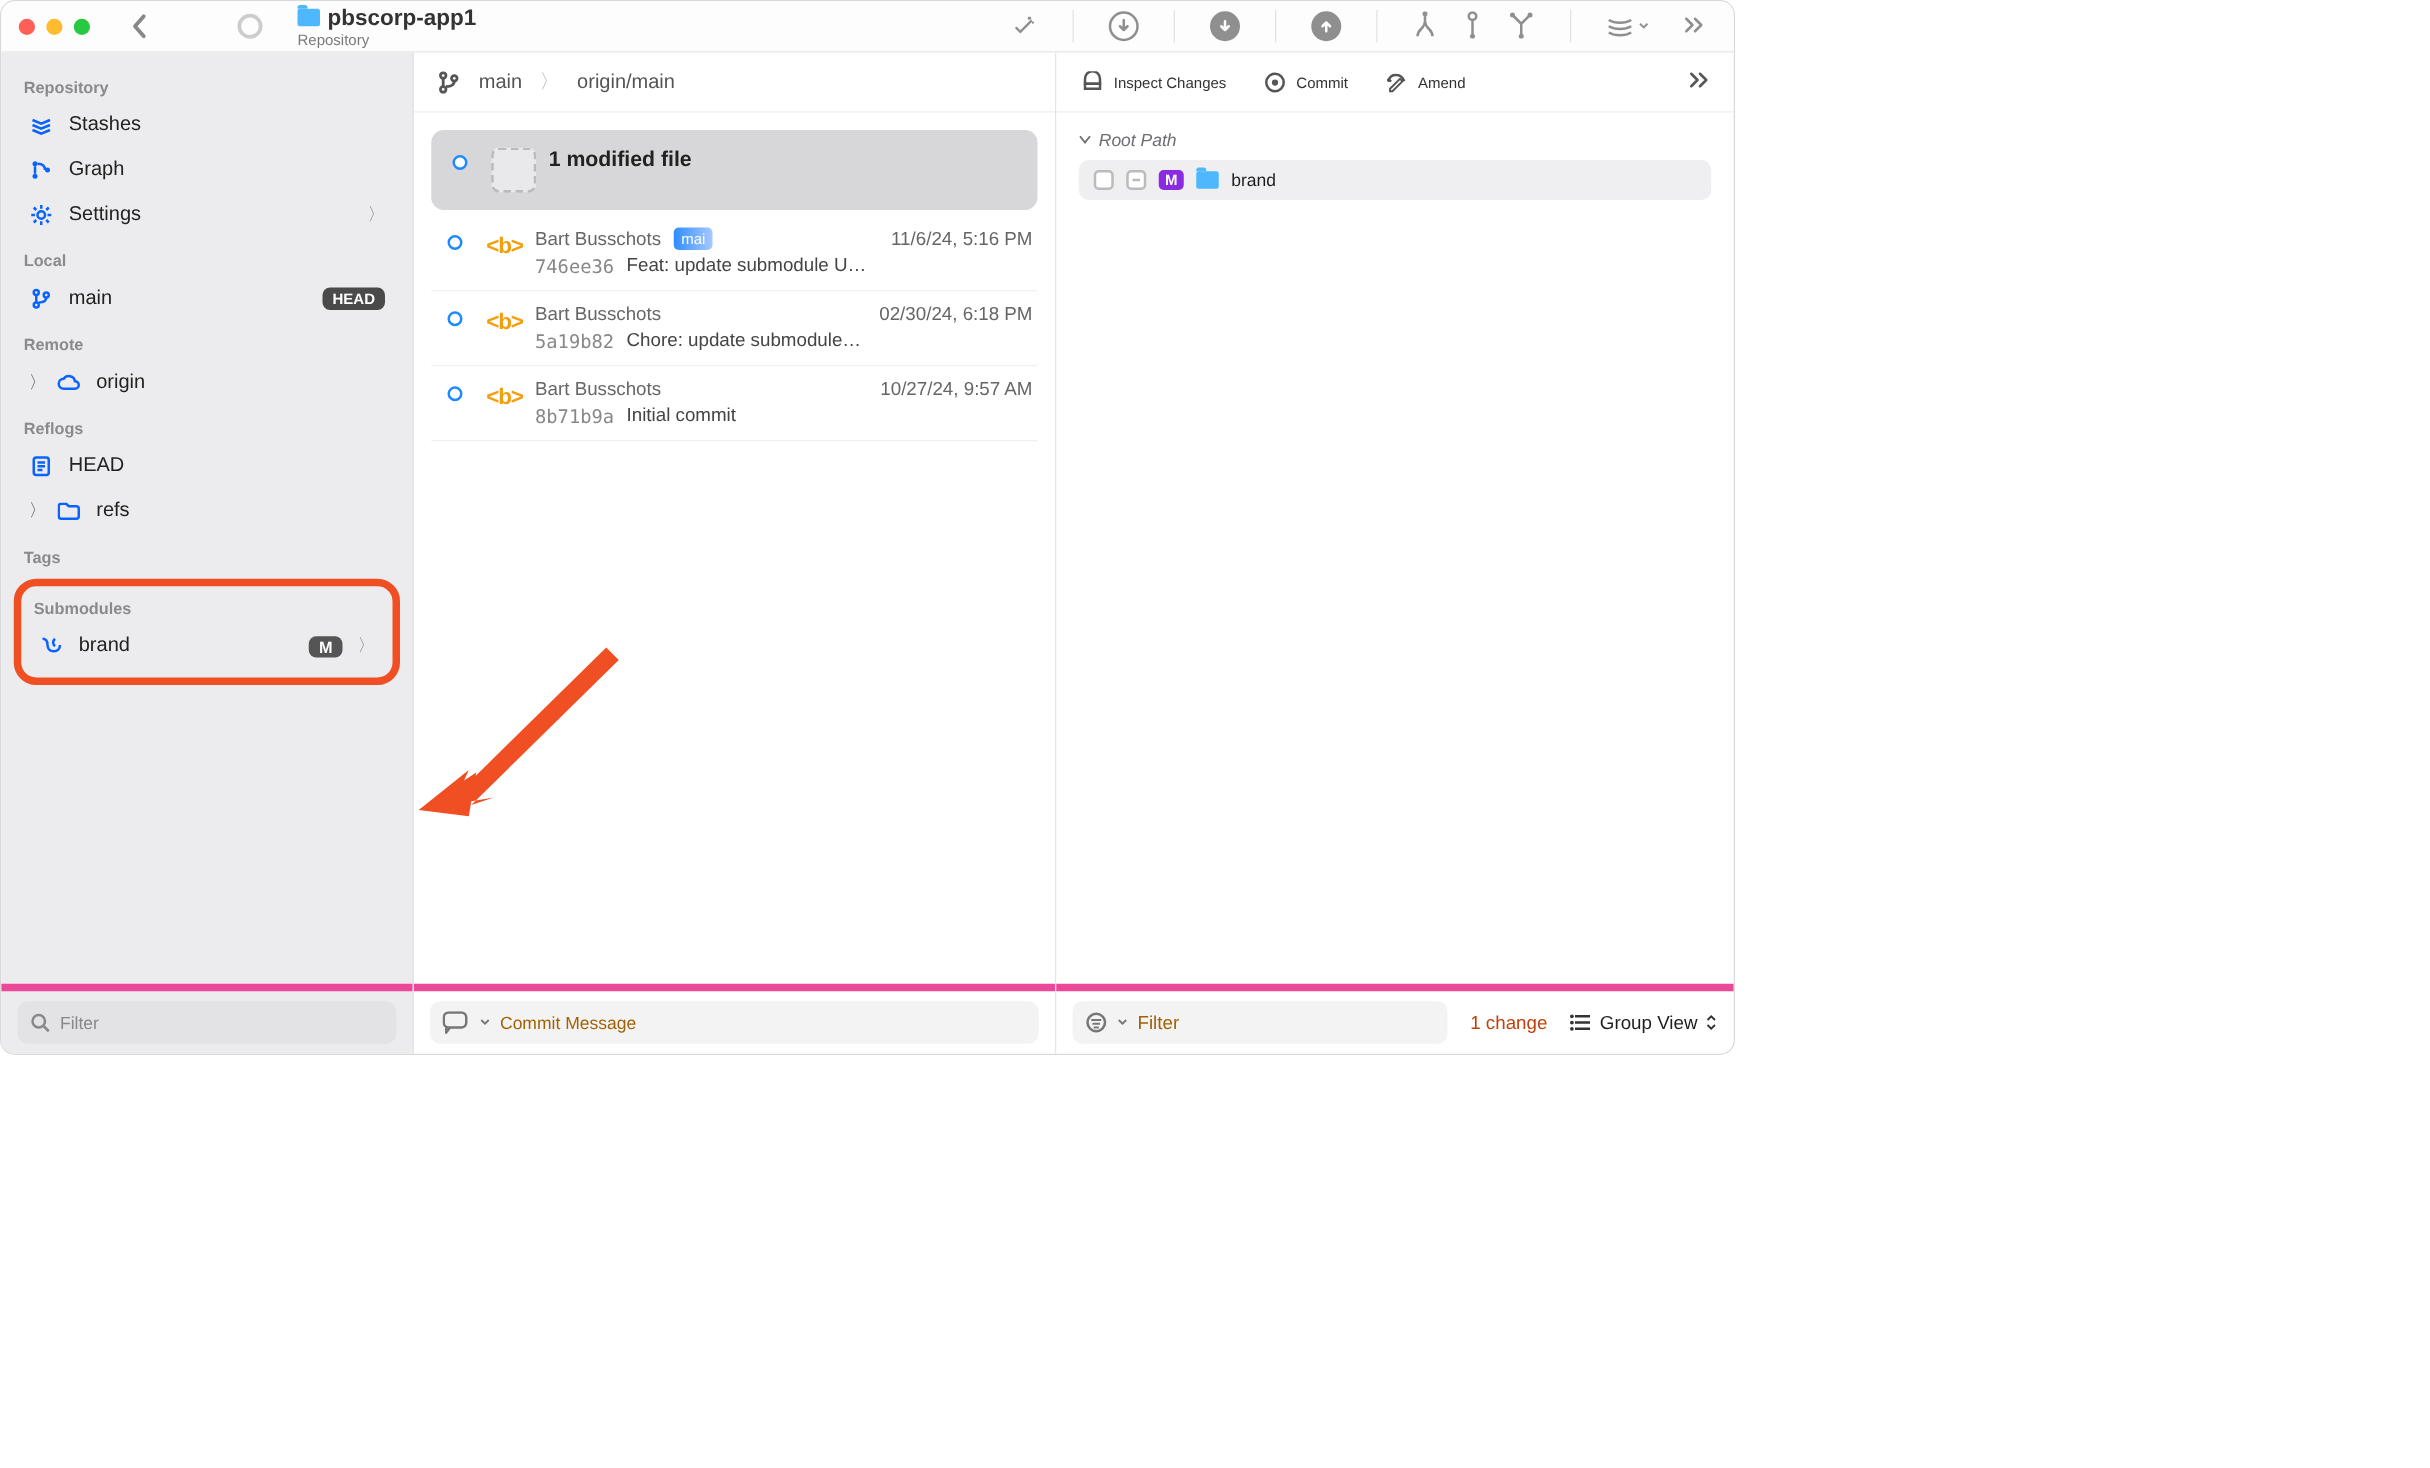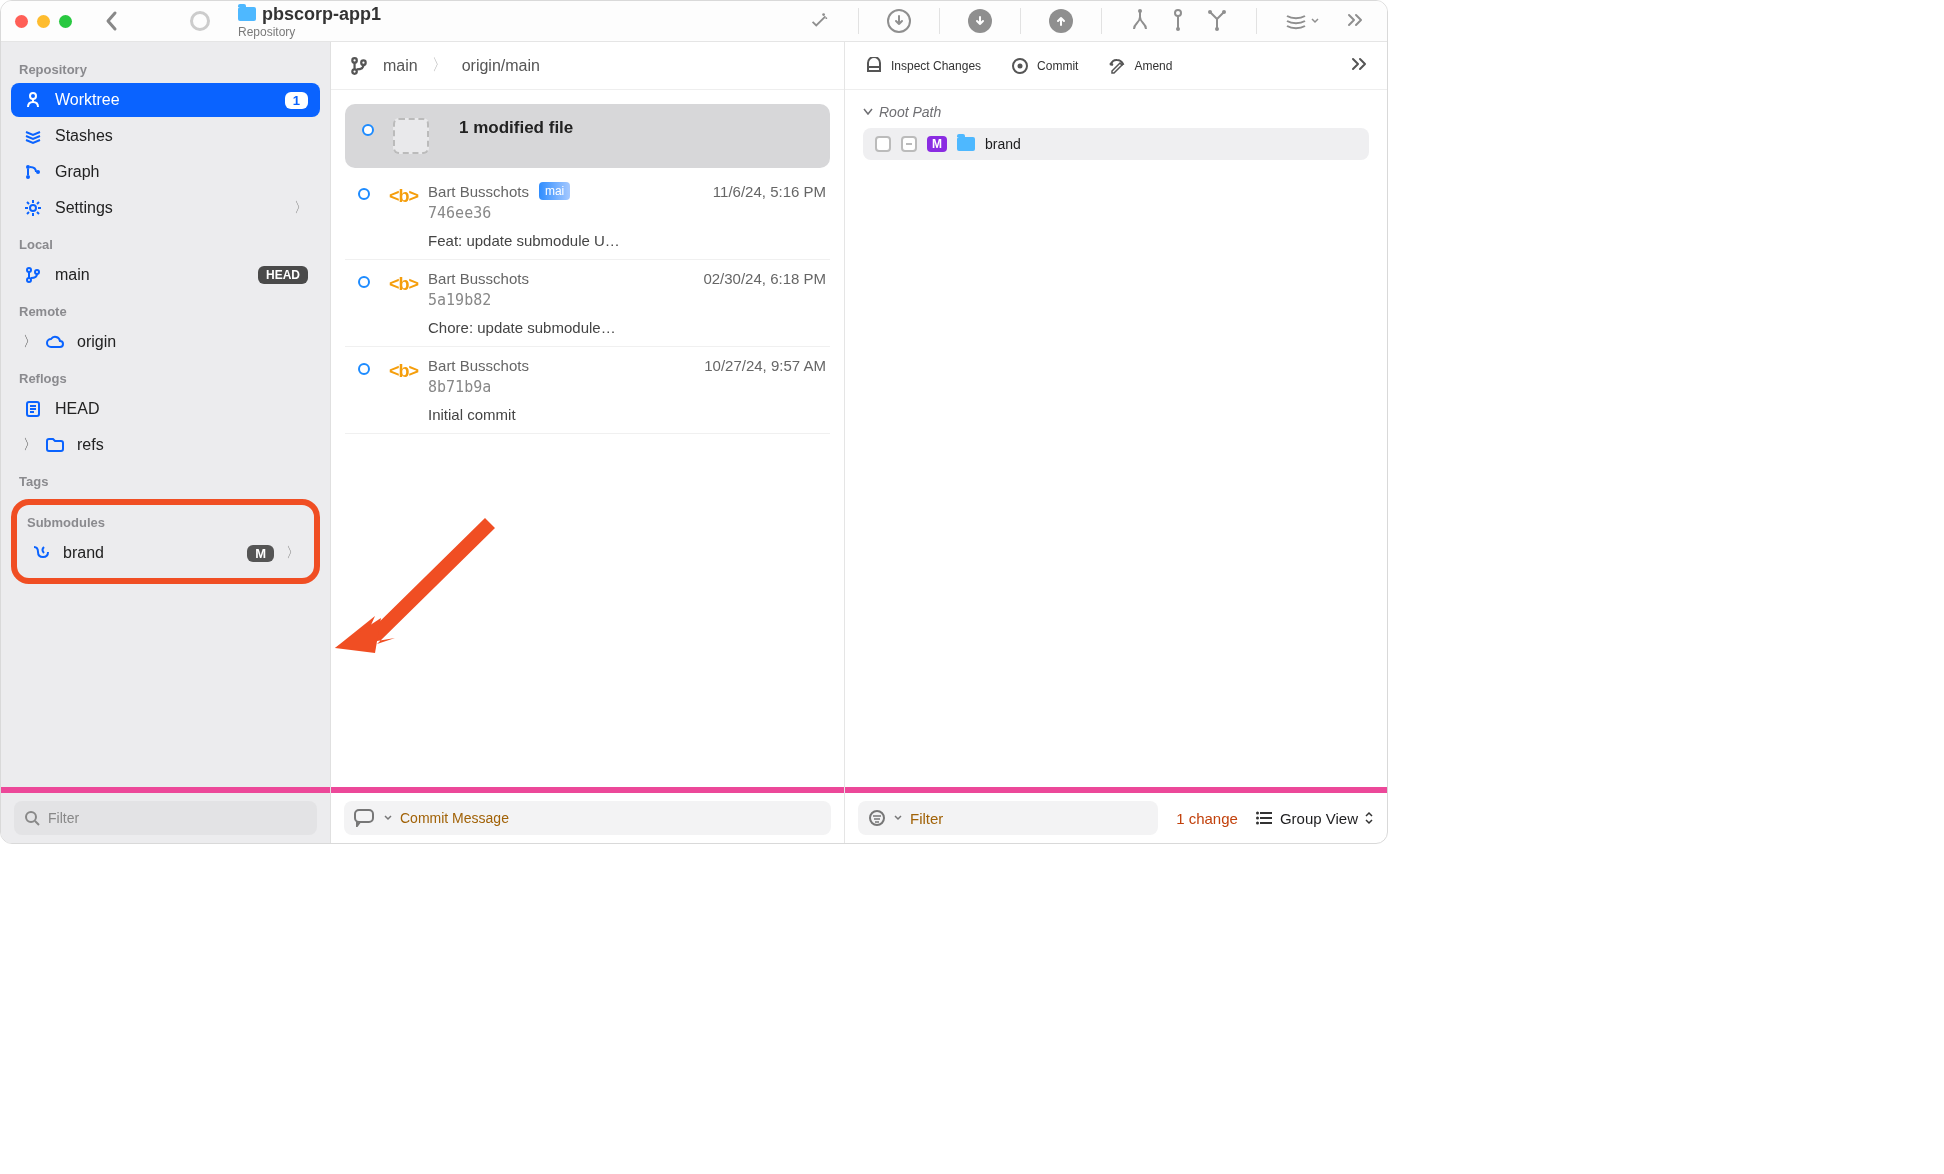--- a/index.html
+++ b/index.html
@@ -130,23 +130,23 @@
   .node { width:12px; height:12px; border:2px solid #1d8bff; border-radius:50%; background:#fff; margin-top:6px; }
   .thumb { width:36px; height:36px; border:2px dashed #bbb; border-radius:6px; background:#e9e9eb; }
   .b-icon {
     color:#f59e0b; font-weight:800; font-size:18px; letter-spacing:-1px; margin-top:4px;
   }
   .cmt-body { flex:1; min-width:0; }
   .cmt-head { display:flex; gap:10px; align-items:center; color:#666; font-size:15px; }
   .cmt-head .author { }
   .cmt-head .date { margin-left:auto; }
   .main-tag { background: linear-gradient(90deg,#2f8dff,#a6c9ff); color:#fff; font-size:12px; padding:2px 6px; border-radius:4px; }
-  .cmt-sub { display:flex; gap:10px; color:#444; font-size:15px; margin-top:4px; white-space:nowrap; overflow:hidden; text-overflow:ellipsis;flex-direction:column; }
+  .cmt-sub { display:flex; gap:10px; color:#444; font-size:15px; margin-top:4px; white-space:nowrap; overflow:hidden; text-overflow:ellipsis; }
   .cmt-sub .sha { color:#888; font-family: ui-monospace, Menlo, monospace; }
-  .wc-title { font-weight:700; font-size:17px; color:#222;margin-left:20px; }
+  .wc-title { font-weight:700; font-size:17px; color:#222; }
 
   .right {
     width: 542px; display:flex; flex-direction:column;
   }
   .right-tabs {
     height: 48px; border-bottom: 1px solid #eee; display:flex; align-items:center; gap: 30px; padding: 0 20px;
     font-size: 12px; color: #333;
   }
   .rt-item { display:flex; align-items:center; gap:8px; }
   .rt-item svg { color:#555; }
@@ -271,30 +271,20 @@
           </svg>
       </span>
     </div>
   </div>
 
   <div class="main">
 
     <div class="sidebar">
       <div class="sb-scroll">
         <div class="sb-section-title">Repository</div>
-        <div class="sb-item active">
-          <span class="icon">
-            <svg width="18" height="18" viewBox="0 0 18 18">
-                <circle cx="9" cy="5" r="3" stroke="currentColor" stroke-width="2" fill="none"></circle>
-                <path d="M9 8v3M4 16c0-3 2-5 5-5s5 2 5 5" stroke="currentColor" stroke-width="2" fill="none"></path>
-              </svg>
-          </span>
-          <span class="label">Worktree</span>
-          <span class="sb-badge">1</span>
-        </div>
         <div class="sb-item">
           <span class="icon">
             <svg width="18" height="18" viewBox="0 0 18 18">
                 <path d="M2 5l7 3 7-3M2 9l7 3 7-3M2 13l7 3 7-3" stroke="#0a63ff" stroke-width="2" fill="none"></path>
               </svg>
           </span>
           <span class="label">Stashes</span>
         </div>
         <div class="sb-item">
           <span class="icon">

